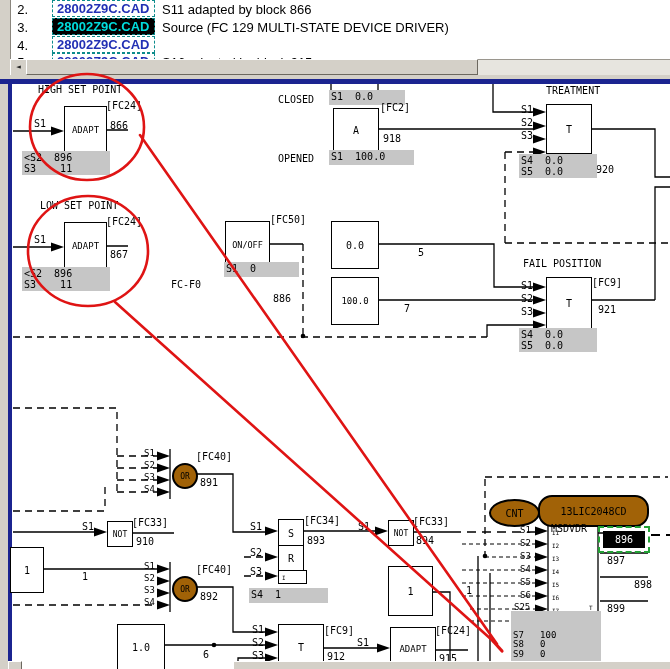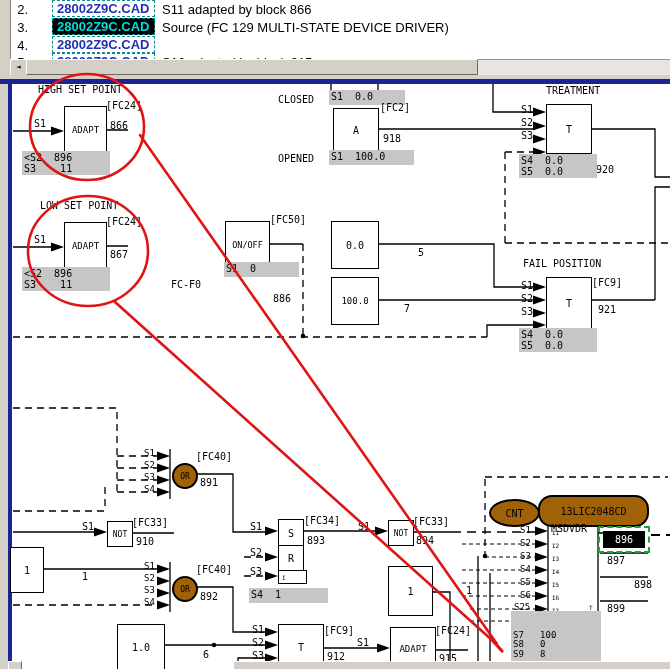--- a/index.html
+++ b/index.html
@@ -260,21 +260,21 @@
   <div class="L L6" style="left:552px;top:569px;">I4</div>
   <div class="L L6" style="left:552px;top:582px;">I5</div>
   <div class="L L6" style="left:552px;top:595px;">I6</div>
   <div class="L L6" style="left:552px;top:608px;">I7</div>
   <div class="L L6" style="left:589px;top:605px;">T</div>
   <div class="selbox" style="left:603px;top:531px;width:42px;height:17px;">896</div>
   <div class="L" style="left:607px;top:555px;">897</div>
   <div class="L" style="left:634px;top:579px;">898</div>
   <div class="L" style="left:607px;top:603px;">899</div>
   <div class="G G9" style="left:511px;top:611px;width:86px;height:57px;">
-    <div>S7   100</div><div>S8   0</div><div>S9   8</div>
+    <div>S7   100</div><div>S8   0</div><div>S9   0</div>
     
   </div>
 
   <div class="sb-thumb" style="left:233px;top:661px;width:437px;height:8px;"></div>
   <div class="sb-thumb" style="left:8px;top:661px;width:12px;height:8px;"></div>
 
   <svg width="670" height="669" viewBox="0 0 670 669">
     <g stroke="#df1414" stroke-width="2.6" fill="none" stroke-linecap="round">
       <ellipse cx="87" cy="127" rx="57" ry="53"></ellipse>
       <ellipse cx="88" cy="251" rx="60" ry="55"></ellipse>

